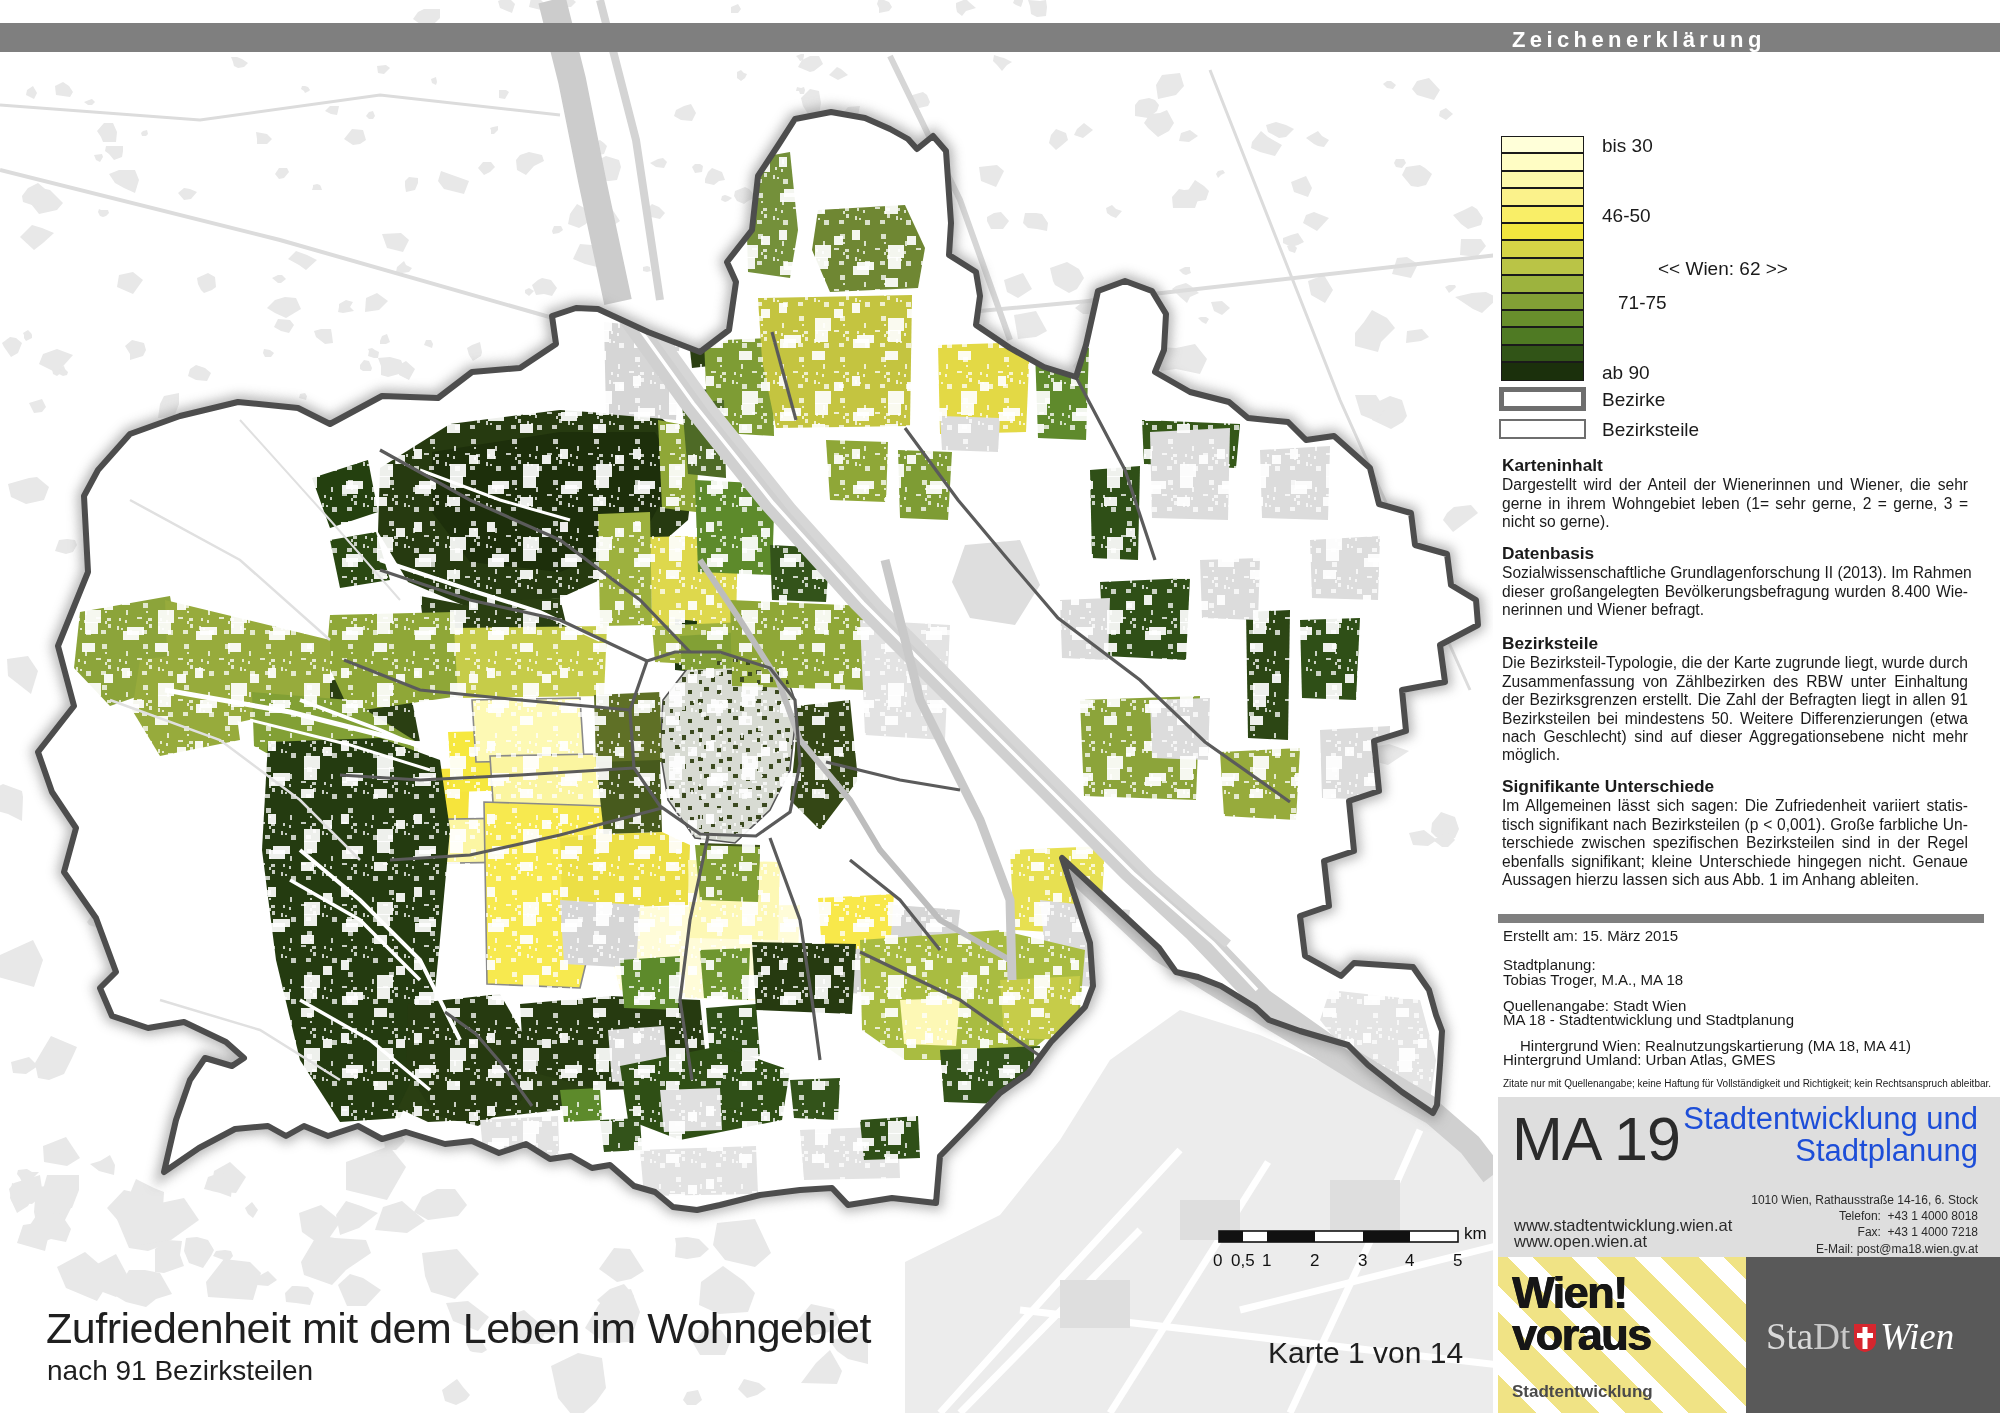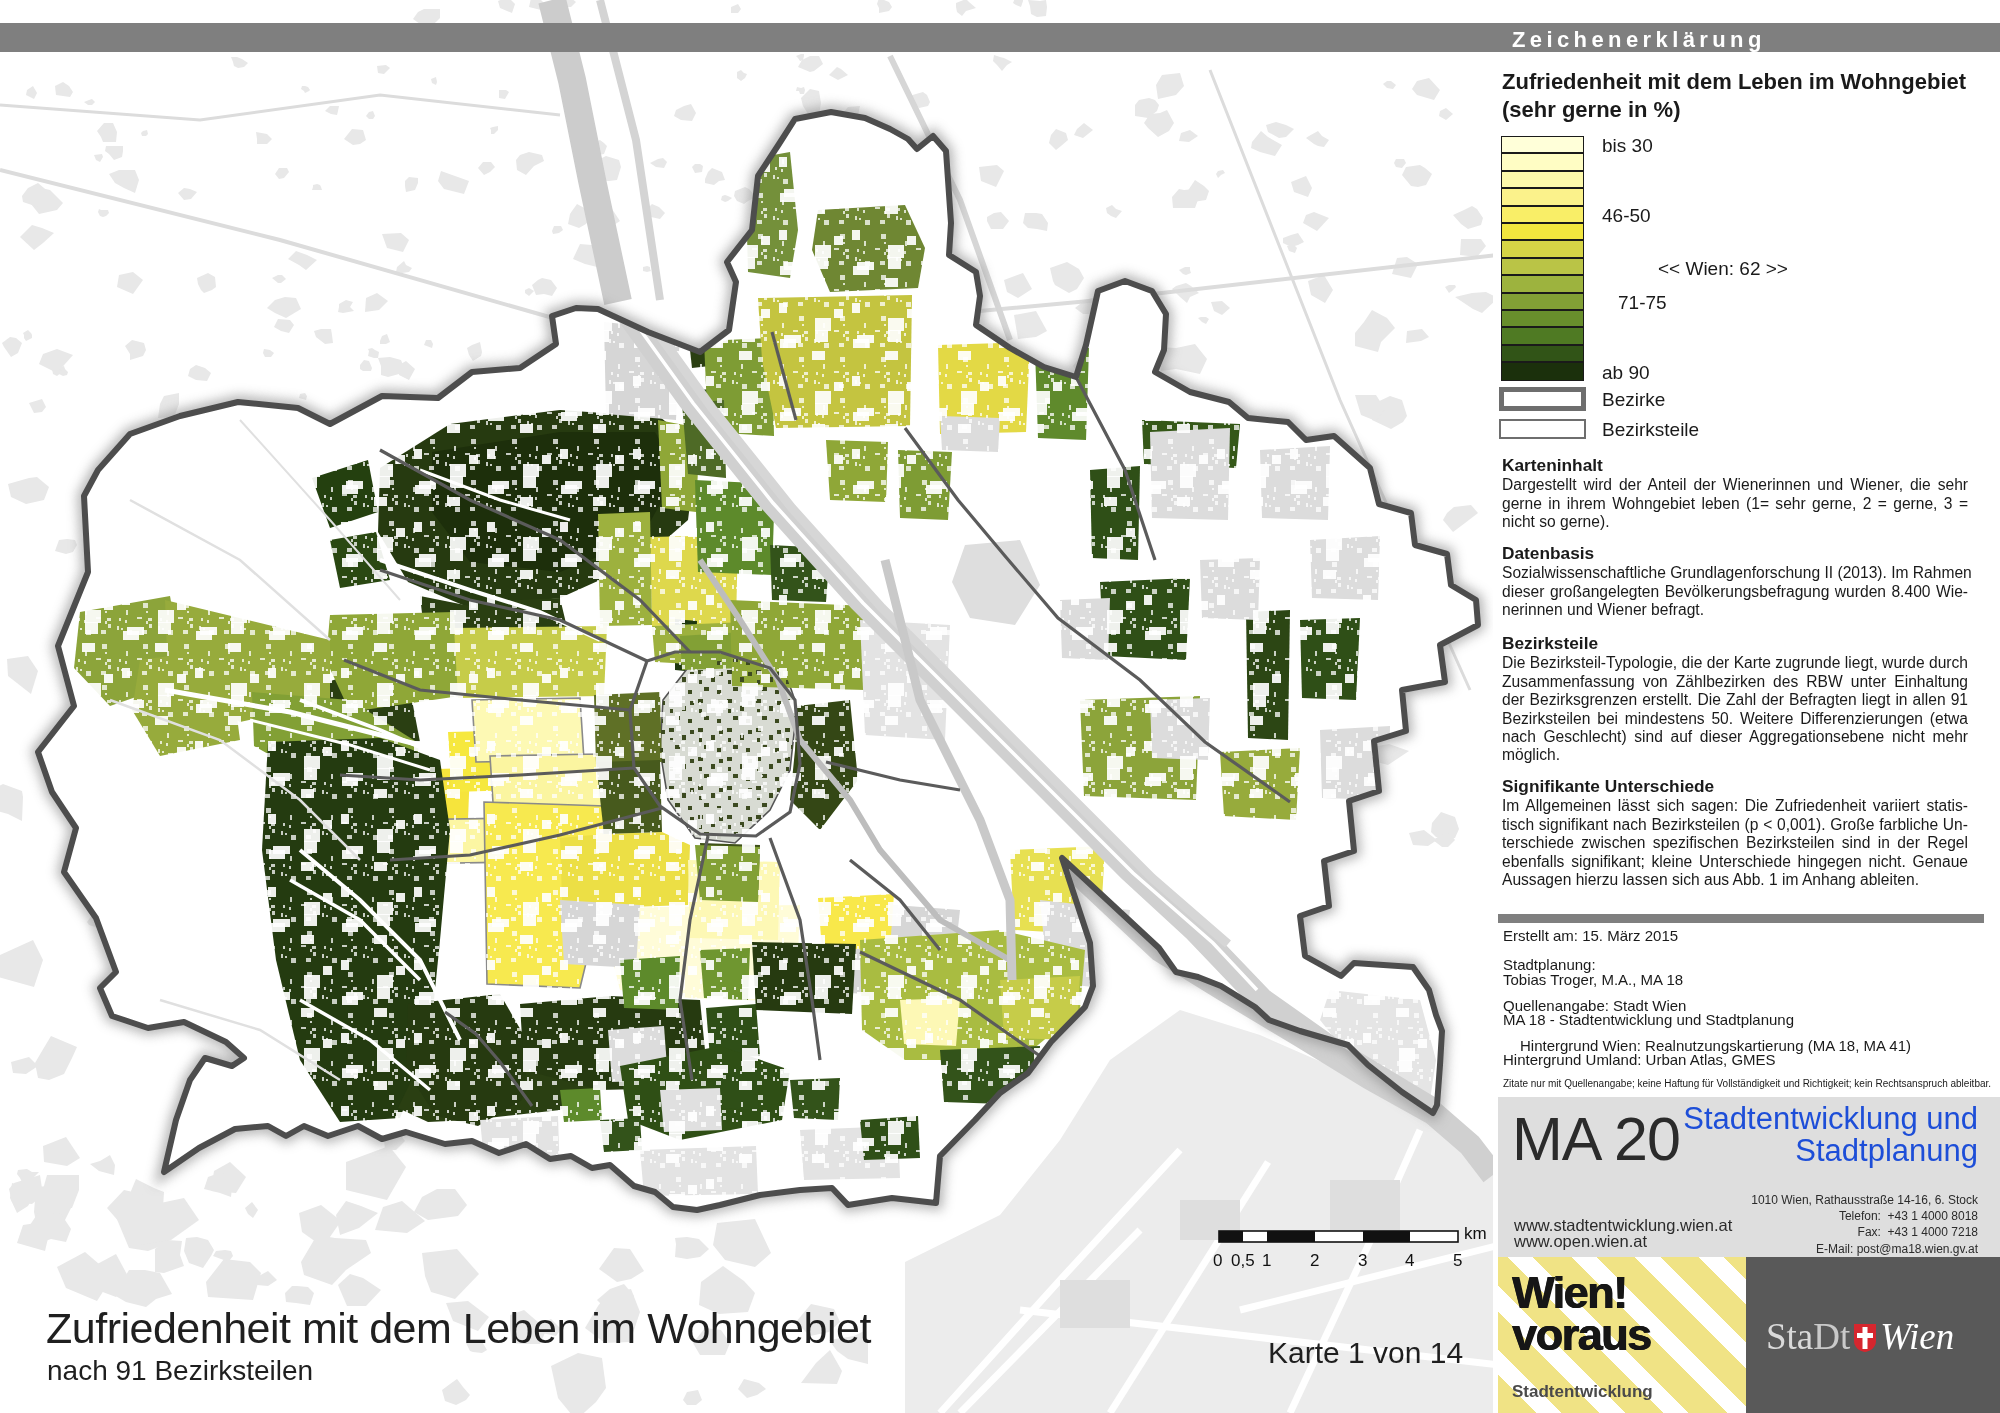--- a/index.html
+++ b/index.html
@@ -651,21 +651,20 @@
           <text x="1453" y="1266">5</text>
           <text x="1464" y="1239">km</text>
         </g>
 </g>
 </svg>
 
 <div class="abs" style="left:0;top:23px;width:2000px;height:29px;background:#7f7f7f;"></div>
 
 <div class="abs" style="left:1512px;top:27px;font-size:22px;font-weight:bold;color:#fff;letter-spacing:4.4px;">Zeichenerklärung</div>
 
-<div class="abs" style="left:1502px;top:68px;width:478px;font-size:22px;font-weight:bold;color:#1a1a1a;line-height:28px;">Zufriedenheit mit dem Leben im Wohngebiet (sehr gerne in&nbsp;%)</div>
 
 <div class="abs" style="left:1501px;top:136px;width:83px;height:245px;border:1.5px solid #1a1a1a;box-sizing:border-box;">
 <div style="height:17.4px;background:#ffffd9;border-bottom:2px solid #1a1a1a;box-sizing:border-box;"></div>
 <div style="height:17.4px;background:#fffdc4;border-bottom:2px solid #1a1a1a;box-sizing:border-box;"></div>
 <div style="height:17.4px;background:#fdf9ab;border-bottom:2px solid #1a1a1a;box-sizing:border-box;"></div>
 <div style="height:17.4px;background:#fbf28b;border-bottom:2px solid #1a1a1a;box-sizing:border-box;"></div>
 <div style="height:17.4px;background:#f9ee67;border-bottom:2px solid #1a1a1a;box-sizing:border-box;"></div>
 <div style="height:17.4px;background:#f2e63e;border-bottom:2px solid #1a1a1a;box-sizing:border-box;"></div>
 <div style="height:17.4px;background:#d6d446;border-bottom:2px solid #1a1a1a;box-sizing:border-box;"></div>
 <div style="height:17.4px;background:#bac446;border-bottom:2px solid #1a1a1a;box-sizing:border-box;"></div>
@@ -729,21 +728,21 @@
 <div class="abs" style="left:1503px;top:971px;font-size:15px;color:#1a1a1a;">Tobias Troger, M.A., MA 18</div>
 <div class="abs" style="left:1503px;top:997px;font-size:15px;color:#1a1a1a;">Quellenangabe: Stadt Wien</div>
 <div class="abs" style="left:1503px;top:1011px;font-size:15px;color:#1a1a1a;">MA 18 - Stadtentwicklung und Stadtplanung</div>
 <div class="abs" style="left:1503px;top:1037px;font-size:15px;color:#1a1a1a;margin-left:17px;">Hintergrund Wien: Realnutzungskartierung (MA 18, MA 41)</div>
 <div class="abs" style="left:1503px;top:1051px;font-size:15px;color:#1a1a1a;">Hintergrund Umland: Urban Atlas, GMES</div>
 
 <div class="abs" style="left:1503px;top:1078px;font-size:10px;color:#1a1a1a;white-space:nowrap;">Zitate nur mit Quellenangabe; keine Haftung für Vollständigkeit und Richtigkeit; kein Rechtsanspruch ableitbar.</div>
 
 <div class="abs" style="left:1498px;top:1097px;width:502px;height:160px;background:#dedede;"></div>
 
-<div class="abs" style="left:1512px;top:1104px;font-size:61px;color:#2b2b2b;letter-spacing:-1px;">MA 20</div>
+<div class="abs" style="left:1512px;top:1104px;font-size:61px;color:#2b2b2b;letter-spacing:-1px;">MA 19</div>
 
 <div class="abs" style="left:1640px;top:1103px;width:338px;font-size:31px;color:#1d4ed8;text-align:right;line-height:32px;white-space:nowrap;">Stadtentwicklung und<br>Stadtplanung</div>
 
 <div class="abs" style="left:1620px;top:1192px;width:358px;font-size:12px;color:#2b2b2b;text-align:right;line-height:16.2px;">1010 Wien, Rathausstraße 14-16, 6. Stock<br>Telefon:&nbsp; +43 1 4000 8018<br>Fax:&nbsp; +43 1 4000 7218<br>E-Mail: post@ma18.wien.gv.at</div>
 
 <div class="abs" style="left:1514px;top:1218px;font-size:16.5px;color:#2b2b2b;line-height:15.8px;">www.stadtentwicklung.wien.at<br>www.open.wien.at</div>
 
 <div class="abs" style="left:1498px;top:1257px;width:248px;height:156px;background:repeating-linear-gradient(45deg,#f0e385 0px,#f0e385 27px,#ffffff 27px,#ffffff 45px);"></div>
 
 <div class="abs" style="left:1512px;top:1272px;font-size:45px;font-weight:bold;color:#161616;line-height:42px;letter-spacing:-1.5px;text-shadow:0.7px 0 0 #161616,-0.3px 0 0 #161616;">Wien!<br>voraus</div>

